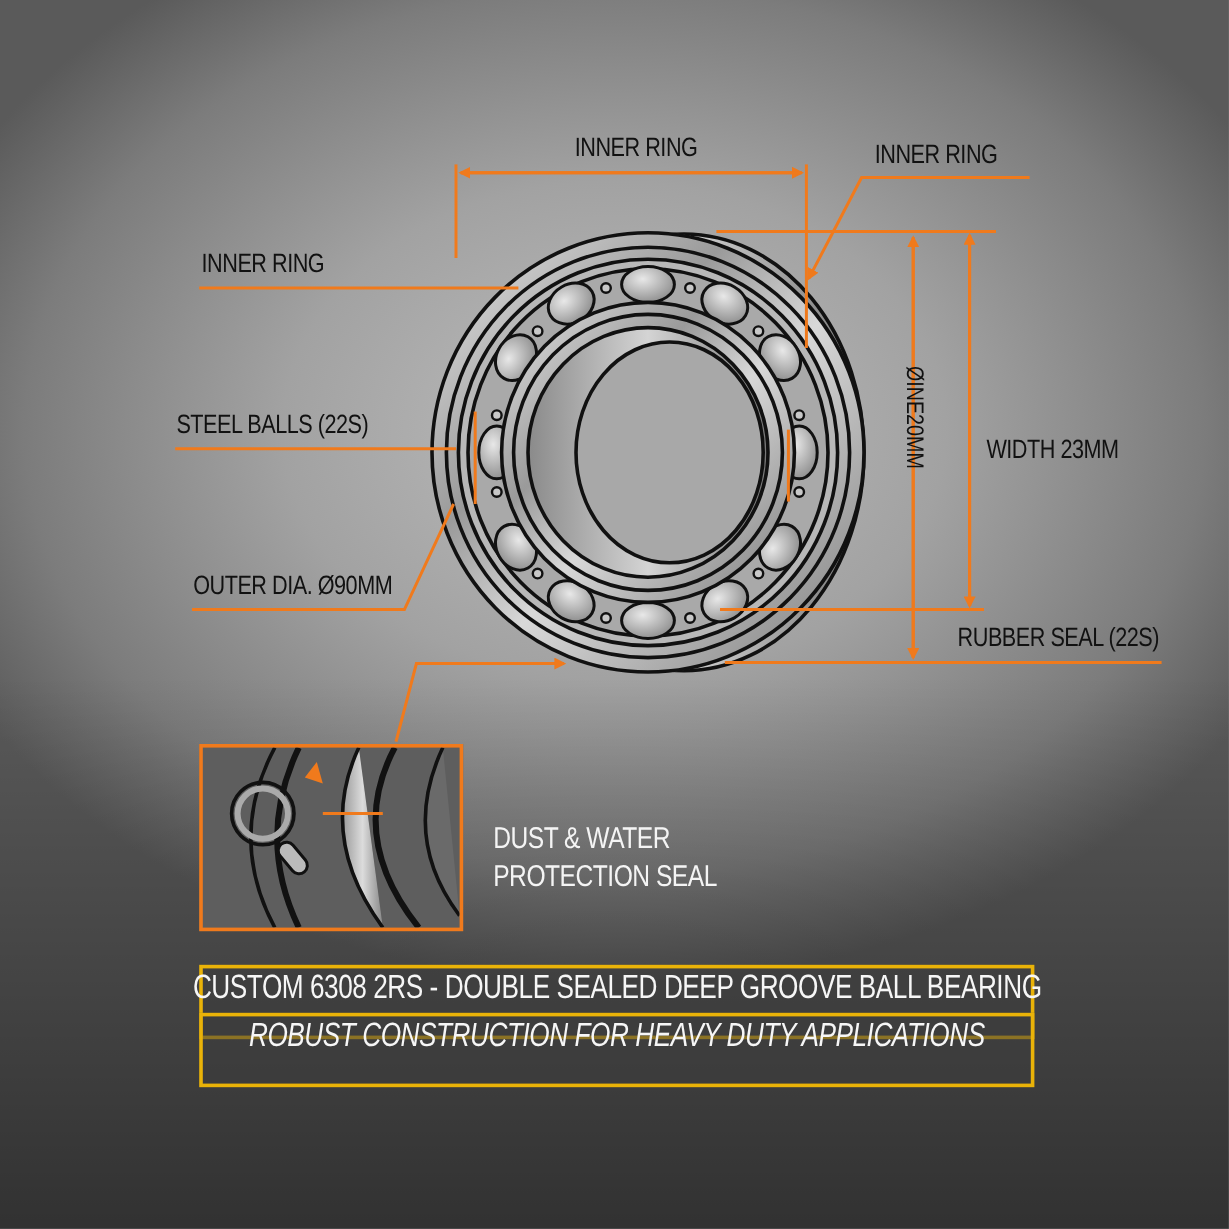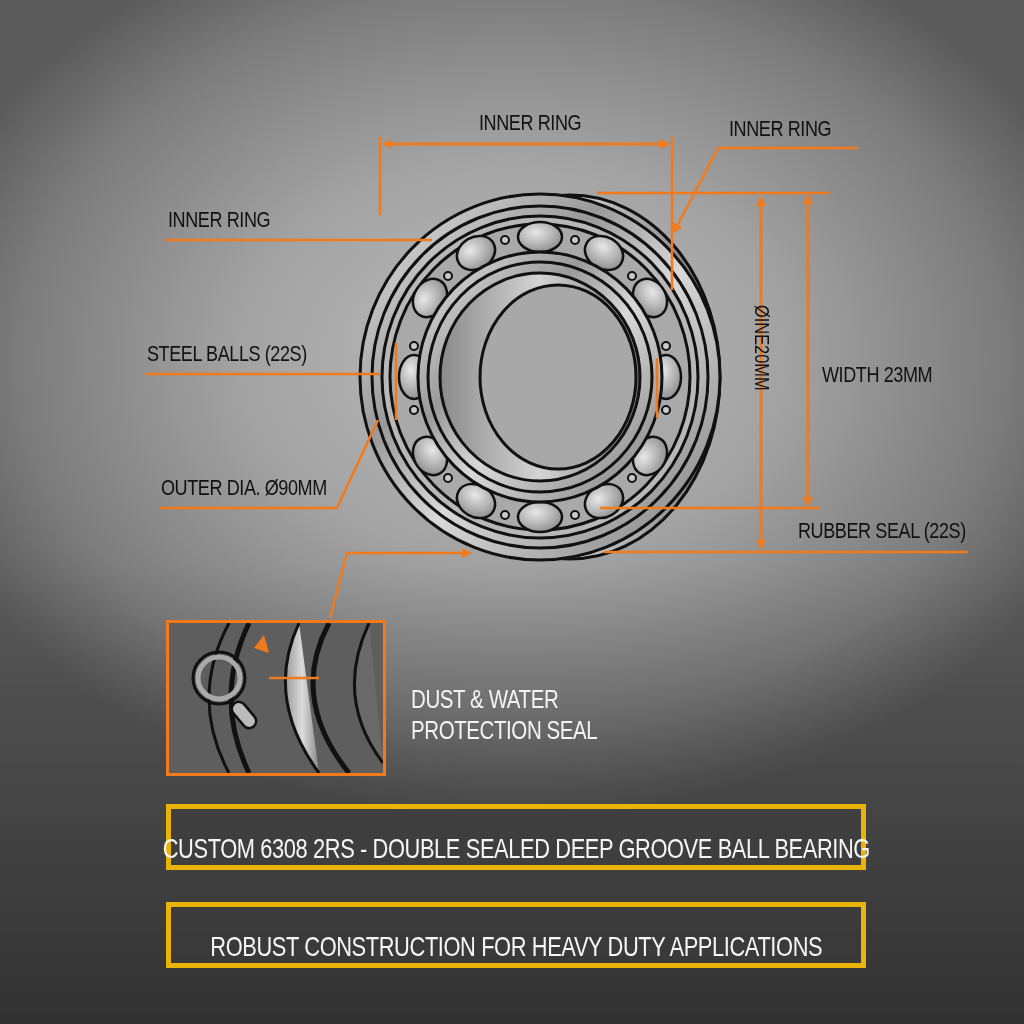--- a/index.html
+++ b/index.html
@@ -24,23 +24,23 @@
     letter-spacing: -0.5px;
     transform: scaleX(0.82);
     transform-origin: left center;
     white-space: nowrap;
     line-height: 1;
   }
   .lbl.white { color: #f4f4f4; font-size: 25px; line-height: 1.25; }
   svg.overlay { position: absolute; left: 0; top: 0; }
   .banner {
     position: absolute; left: 166px; width: 690px;
-    border: 5px solid #eab308;
+    border: 3px solid #eab308;
     background: rgba(60,60,60,0.55);
-    display: flex; align-items: flex-end; justify-content: center;
+    display: flex; align-items: flex-start; justify-content: center;
   }
   .banner span {
     color: #f6f6f6; font-family: "Liberation Sans", sans-serif;
     font-size: 28px; white-space: nowrap; display: inline-block;
     transform: scaleX(0.78); letter-spacing: -0.5px;
   }
   .inset {
     position: absolute; left: 166px; top: 620px; width: 214px; height: 150px;
     border: 3px solid #f07a1c; overflow: hidden;
     background: #5e5e5e;
@@ -190,15 +190,15 @@
   </svg>
 </div>
 <div class="lbl white" style="left:411px;top:684px;">
   <div>DUST &amp; WATER</div>
   <div>PROTECTION SEAL</div>
 </div>
 
 <div class="banner" style="top:804px;height:56px;">
   <span>CUSTOM 6308 2RS - DOUBLE SEALED DEEP GROOVE BALL BEARING</span>
 </div>
-<div class="banner" style="top:902px;height:56px;">
+<div class="banner" style="top:844px;height:56px;font-style:italic;">
   <span>ROBUST CONSTRUCTION FOR HEAVY DUTY APPLICATIONS</span>
 </div>
 
 </body></html>

